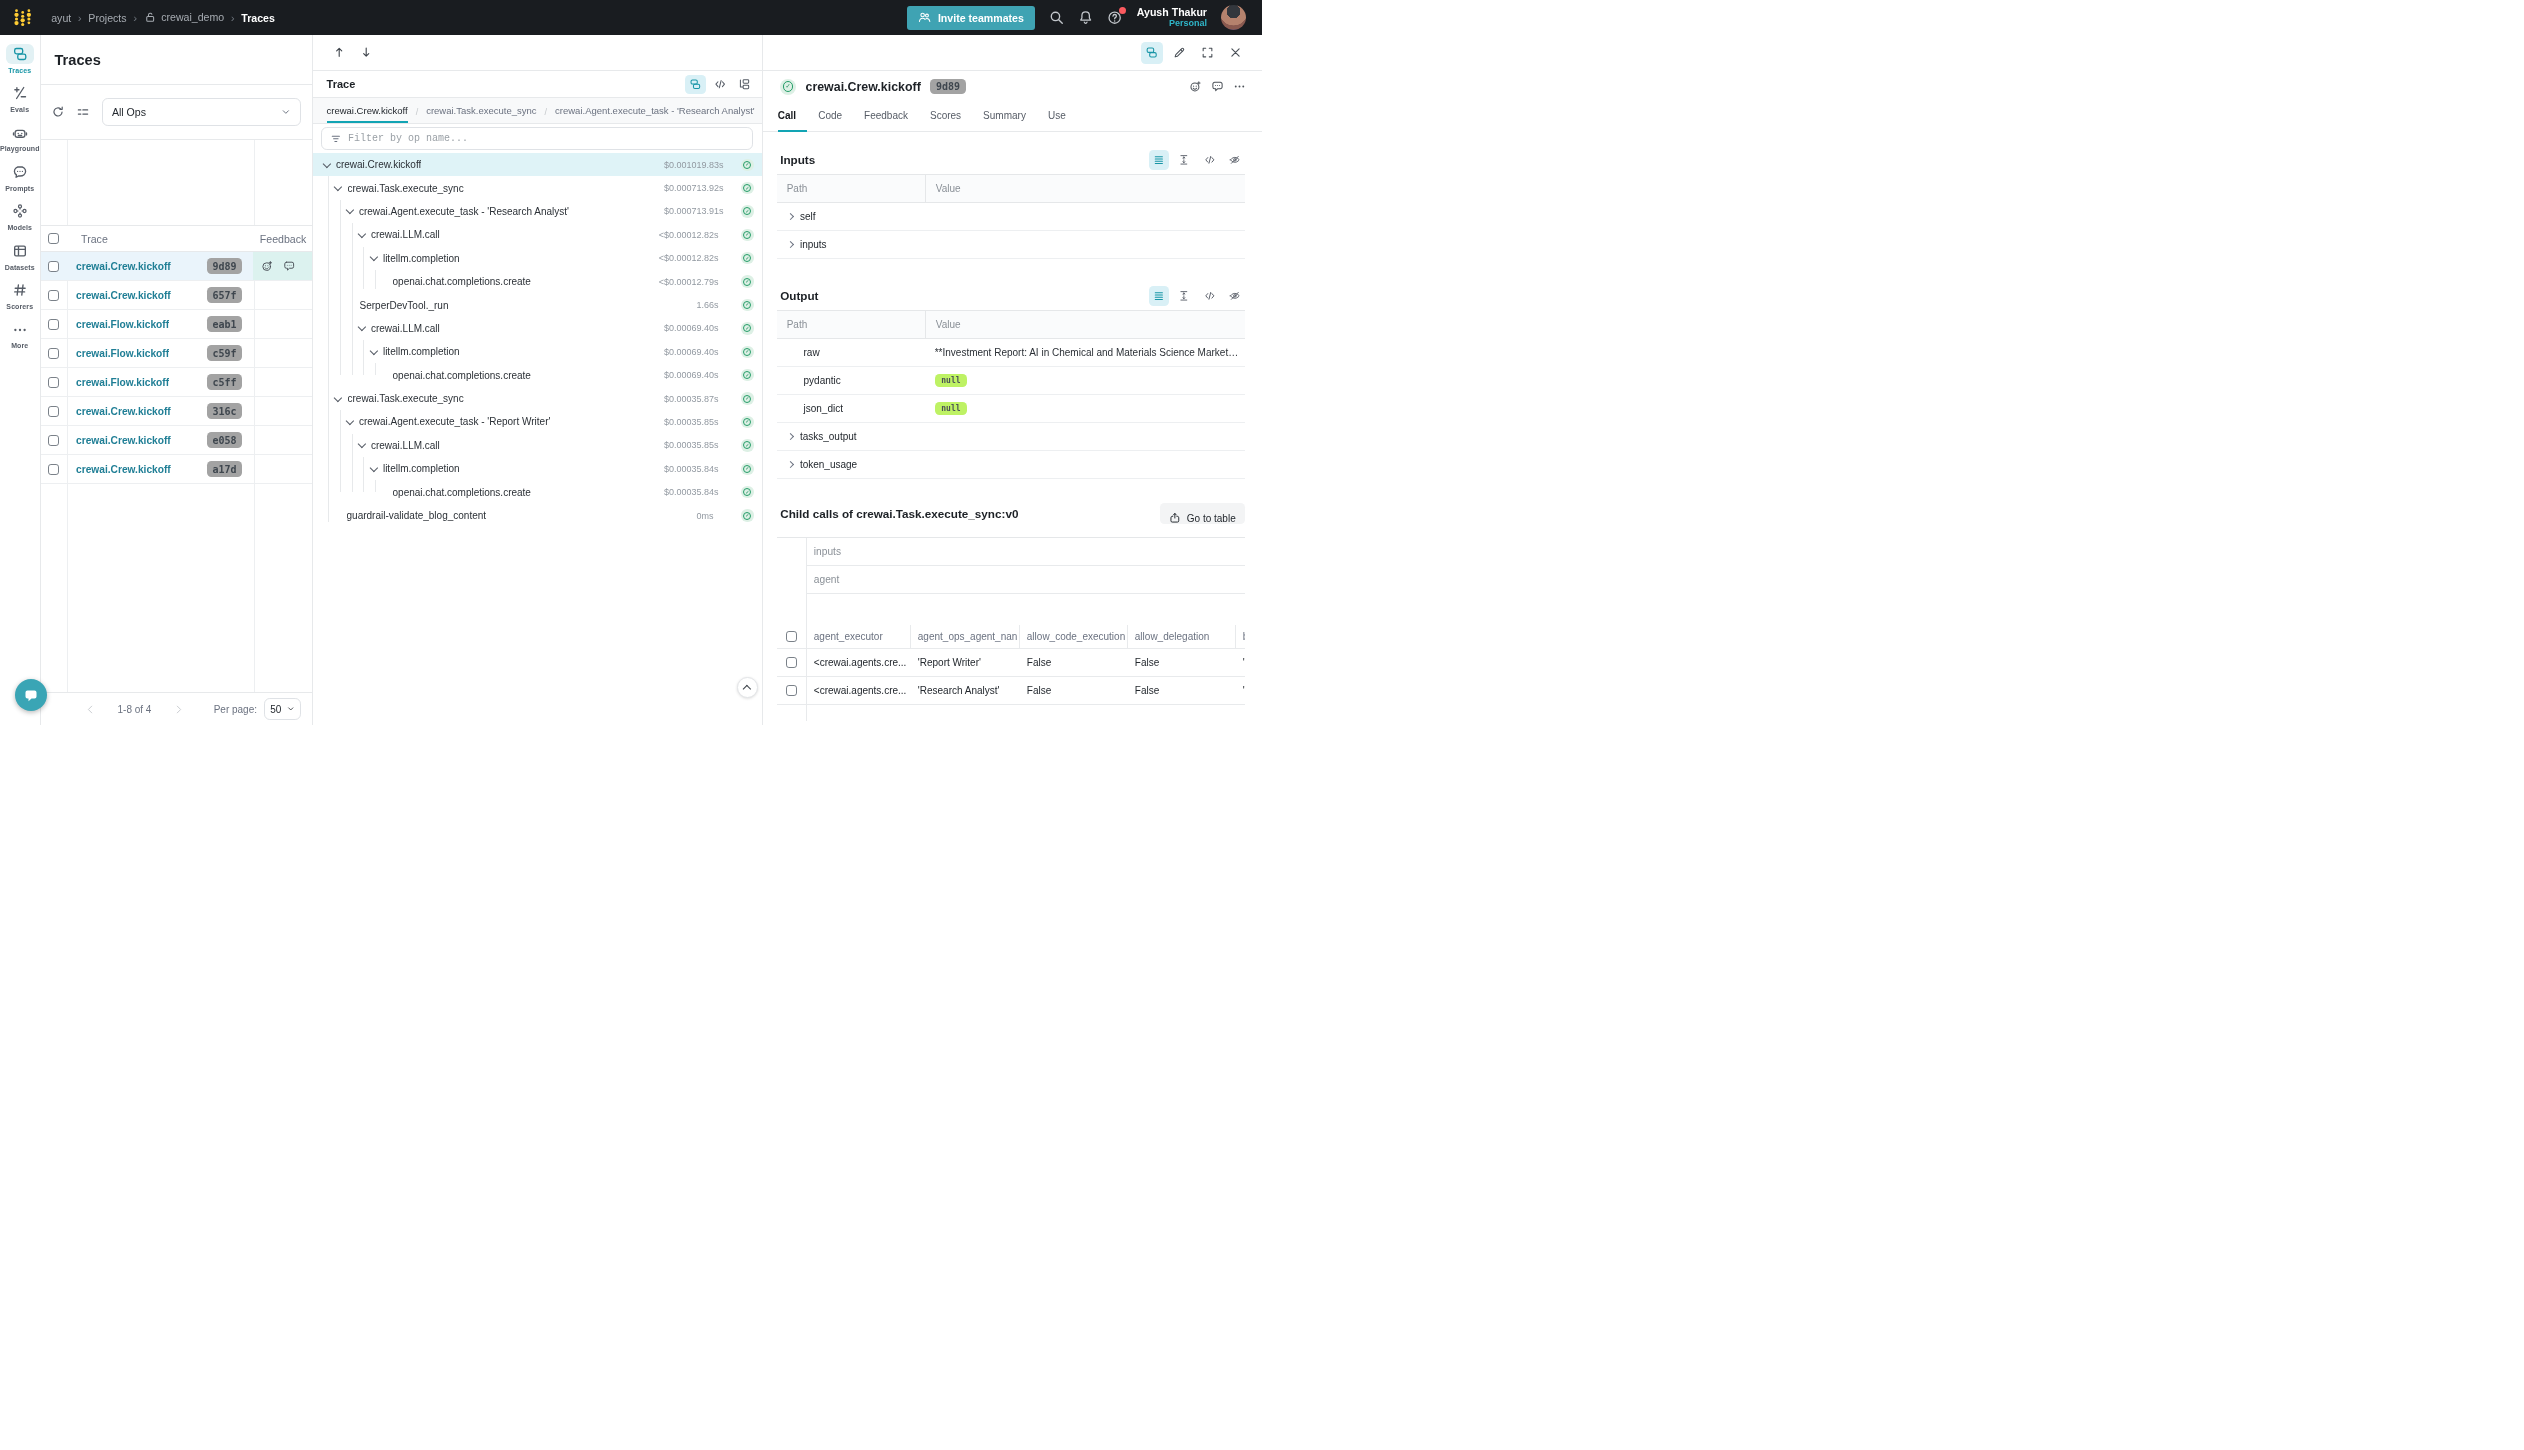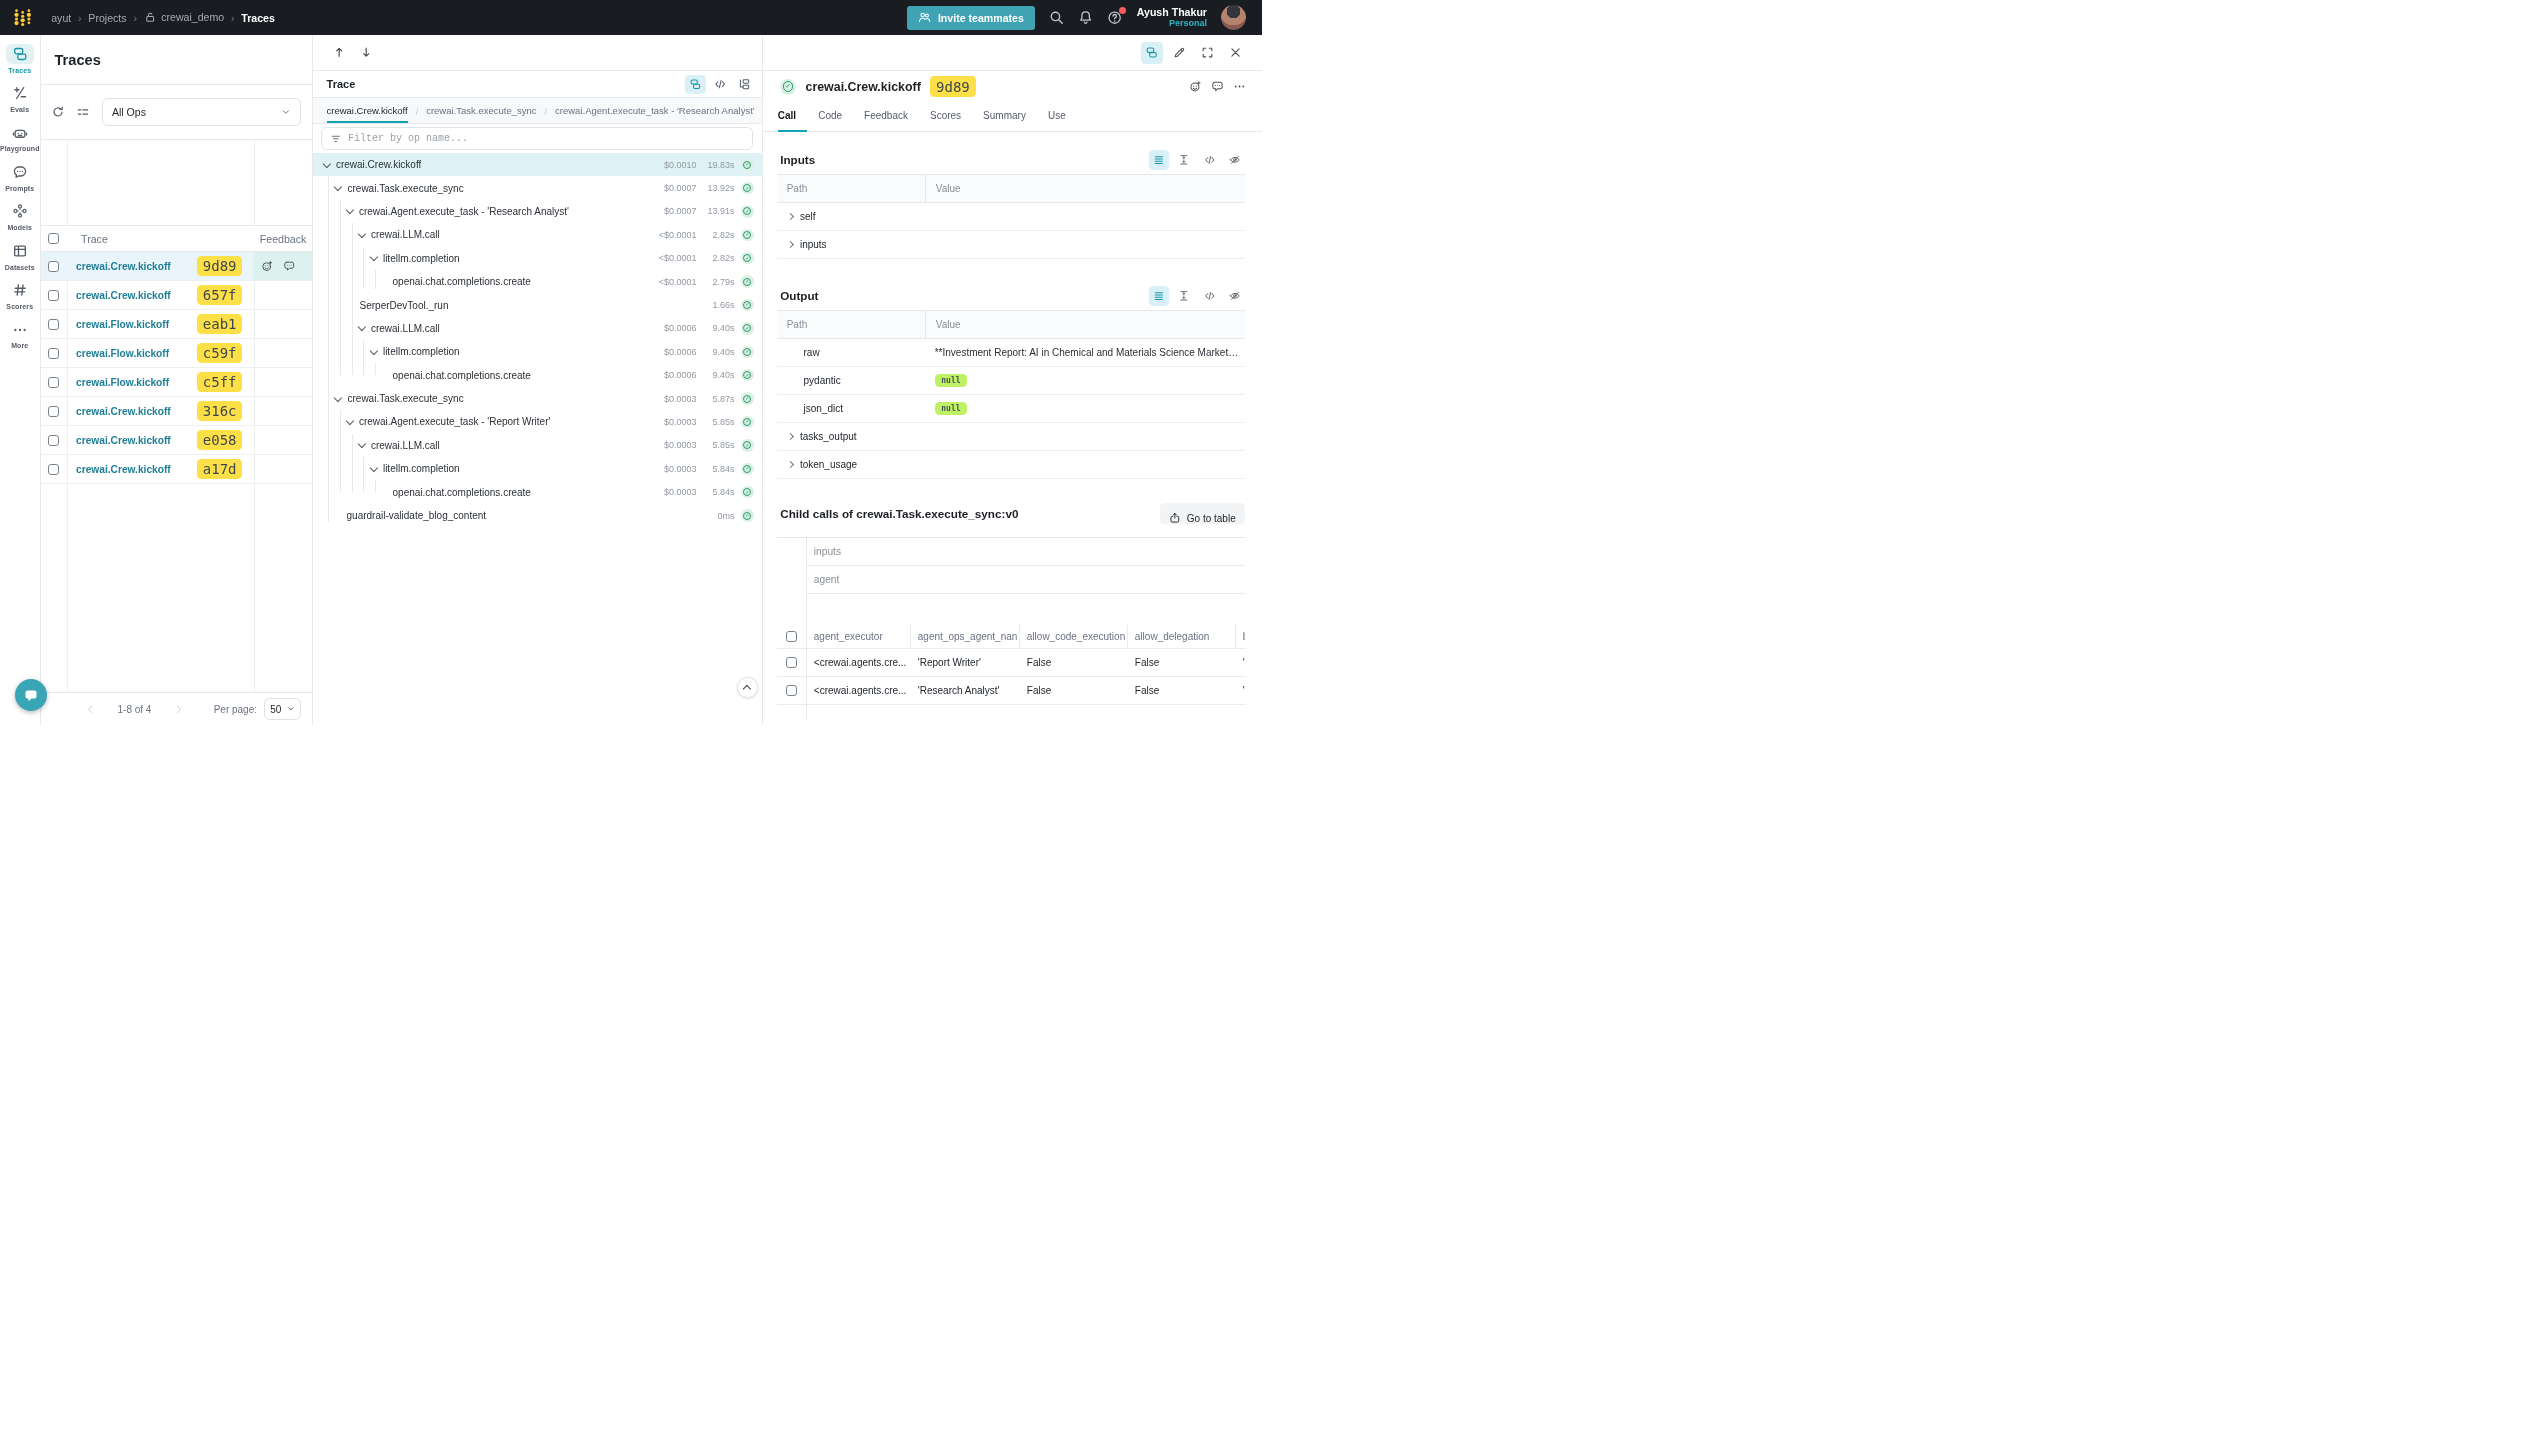--- a/index.html
+++ b/index.html
@@ -46,21 +46,21 @@
 .lt-head{position:absolute;left:0;right:0;top:85px;height:27px;border-top:0.7px solid #e7e9eb;border-bottom:0.7px solid #e7e9eb;display:flex;align-items:center;font-size:10.6px;color:#6b7280;background:#fff}
 .hc1{width:26px;display:flex;justify-content:center}
 .hc2{flex:1;padding-left:14.6px}
 .hc3{width:59px;padding-left:7.3px}
 .cb{width:11px;height:11px;border:1.5px solid #7a8189;border-radius:2.9px;background:#fff;cursor:pointer;flex:0 0 auto}
 .lt-rows{position:absolute;left:0;right:0;top:112px}
 .lt-row{height:29px;display:flex;align-items:stretch;border-bottom:0.7px solid #edeff1;cursor:pointer}
 .rc1{width:26px;display:flex;align-items:center;justify-content:center}
 .rc2{flex:1;display:flex;align-items:center;min-width:0;padding-left:9.5px}
 .rc2 .tname{color:#1f7e95;font-weight:700;font-size:10.2px;white-space:nowrap;overflow:hidden;text-overflow:ellipsis}
-.chip{font-family:"DejaVu Sans Mono","Liberation Mono",monospace;font-size:14px;font-weight:400;background:#fde047;color:#3e464e;padding:2.2px 5.8px;border-radius:4.4px;white-space:nowrap}
+.chip{font-family:"DejaVu Sans Mono","Liberation Mono",monospace;font-size:10px;font-weight:700;background:#a3a3a3;color:#3e464e;padding:2.2px 5.8px;border-radius:4.4px;white-space:nowrap}
 .rc2 .chip{margin-left:auto;margin-right:10.2px}
 .rc3{width:59px;display:flex;align-items:center;gap:9.5px;padding-left:8.8px;color:#4b5158}
 .lt-row.sel{background:#eaf4fb}
 .lt-row.sel .rc3{background:#dcf2ef}
 .lt-foot{flex:0 0 33px;border-top:0.7px solid #e7e9eb;display:flex;align-items:center;font-size:10px;color:#6b7280;padding:0 10.2px 0 44px}
 .pgch{color:#c9ccd0;cursor:pointer;display:flex}
 .pg-range{margin:0 22px}
 .pp-lbl{margin-left:auto;margin-right:7.3px}
 .pp-sel{width:37px;height:22px;border:0.7px solid #dfe2e6;border-radius:5.8px;display:flex;align-items:center;justify-content:center;gap:4.4px;font-size:10px;color:#23282e;cursor:pointer}
 
@@ -81,21 +81,21 @@
 .fbox{flex:1;height:22.6px;border:0.7px solid #dfe2e6;border-radius:5.8px;display:flex;align-items:center;padding:0 7.3px;gap:6.6px;color:#6b7280}
 .fbox input{border:0;outline:0;flex:1;font-family:Liberation Mono, monospace;font-size:10px;color:#23282e;background:transparent}
 .fbox input::placeholder{color:#9aa0a6}
 .tp-tree{flex:1;position:relative;overflow:hidden}
 .gl{position:absolute;width:0.7px;background:#e7e9eb}
 .trow{position:relative;height:23.4px;display:flex;align-items:center;font-size:10px;color:#2b3036;padding-right:8px;cursor:pointer}
 .trow.sel{background:#dff3f7}
 .chev{flex:0 0 auto;width:5.8px;height:5.8px;border-right:1.2px solid #565c66;border-bottom:1.2px solid #565c66;transform:rotate(45deg);margin-right:6.6px;margin-bottom:2.2px}
 .trow .nm{overflow:hidden;text-overflow:ellipsis;white-space:nowrap}
 .tcost{margin-left:auto;width:47px;text-align:right;color:#9299a1;font-size:9px;flex:0 0 auto}
-.tdur{width:38px;text-align:right;color:#9299a1;font-size:9px;flex:0 0 auto}
+.tdur{width:38px;color:#9299a1;font-size:9px;flex:0 0 auto}
 .okc{width:12.4px;height:12.4px;border-radius:50%;background:#ddf0e5;display:flex;align-items:center;justify-content:center;margin-left:6.6px;flex:0 0 auto}
 .okc i{width:8px;height:8px;border:0.9px solid #259d68;border-radius:50%;display:flex;align-items:center;justify-content:center;font-style:normal;font-size:5.1px;color:#1d8a5a;font-weight:700;line-height:1}
 .p15{padding-left:11px}.p31{padding-left:22.6px}.p47{padding-left:34px}.p63{padding-left:46px}
 .p79{padding-left:58px}.p46{padding-left:34px}.p65{padding-left:47px}.p110{padding-left:80px}
 .tp-time{flex:0 0 34px;border-top:0.7px solid #e7e9eb;display:flex;align-items:center;padding:0 12.4px;gap:9.5px;font-size:10px;color:#6b7280}
 .track{flex:1;height:7.3px;border-radius:3.7px;background:#e8e9eb;position:relative;margin:0 2.9px;cursor:pointer}
 .tdot{position:absolute;left:1.5px;top:-1.5px;width:10.2px;height:10.2px;border-radius:50%;background:#3aa5b5}
 .tmch{color:#23282e;cursor:pointer;display:flex}
 .upfab{position:absolute;right:3.7px;bottom:27px;width:21px;height:21px;border-radius:50%;background:#fff;border:0.7px solid #e3e5e8;box-shadow:0 0.7px 2.9px rgba(0,0,0,.14);display:flex;align-items:center;justify-content:center;cursor:pointer}
 .chup{width:5.8px;height:5.8px;border-left:1.2px solid #3d434a;border-top:1.2px solid #3d434a;transform:rotate(45deg);margin-top:2.9px}

